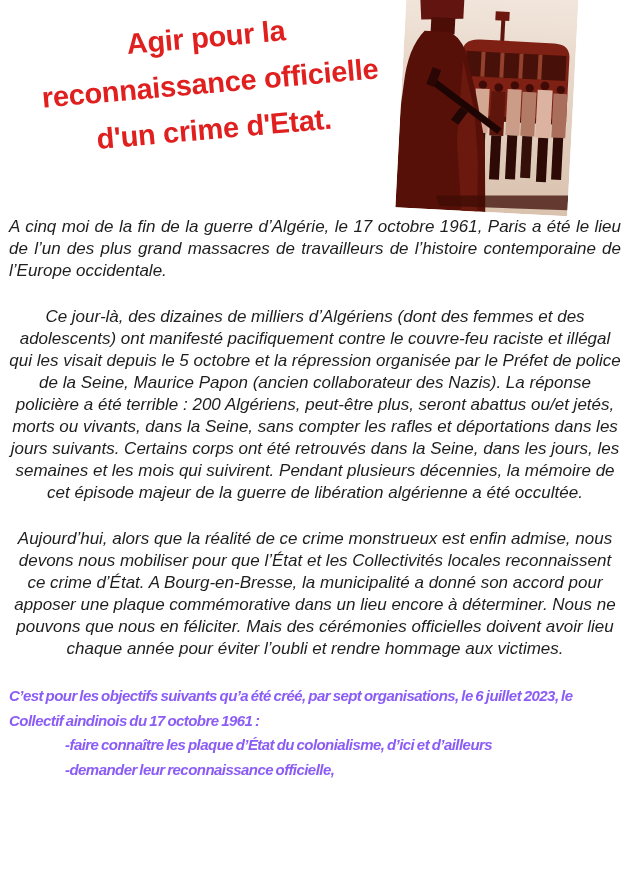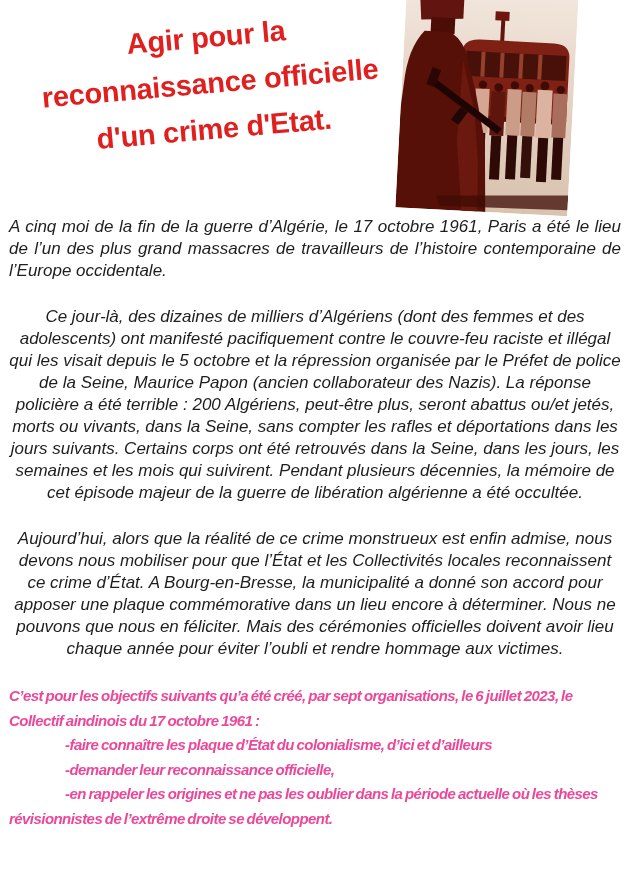--- a/index.html
+++ b/index.html
@@ -27,21 +27,21 @@
   .photo-wrap svg{display:block;}
   
   .content{
     position:absolute;left:9px;top:216px;width:612px;
     color:#1e1e1e;font-size:17px;line-height:22px;font-style:italic;
   }
   .para{margin:0 0 24px 0;text-align:center;}
   .para.justified{text-align:justify;}
   .para.last{margin-bottom:24px;}
   .objectives{
-    color:#ec4899;font-weight:bold;
+    color:#8b5cf6;font-weight:bold;
     font-size:15px;line-height:24.5px;
     letter-spacing:-0.55px;word-spacing:-1px;
   }
   .objective-item{text-indent:56px;}
 </style>
 </head>
 <body>
 
 <div class="page">
 
@@ -130,17 +130,16 @@
 
   <div class="content">
     <p class="para justified">A cinq moi de la fin de la guerre d’Algérie, le 17 octobre 1961, Paris a été le lieu de l’un des plus grand massacres de travailleurs de l’histoire contemporaine de l’Europe occidentale.</p>
     <p class="para">Ce jour-là, des dizaines de milliers d’Algériens (dont des femmes et des adolescents) ont manifesté pacifiquement contre le couvre-feu raciste et illégal qui les visait depuis le 5 octobre et la répression organisée par le Préfet de police de la Seine, Maurice Papon (ancien collaborateur des Nazis). La réponse policière a été terrible : 200 Algériens, peut-être plus, seront abattus ou/et jetés, morts ou vivants, dans la Seine, sans compter les rafles et déportations dans les jours suivants. Certains corps ont été retrouvés dans la Seine, dans les jours, les semaines et les mois qui suivirent. Pendant plusieurs décennies, la mémoire de cet épisode majeur de la guerre de libération algérienne a été occultée.</p>
     <p class="para last">Aujourd’hui, alors que la réalité de ce crime monstrueux est enfin admise, nous devons nous mobiliser pour que l’État et les Collectivités locales reconnaissent ce crime d’État. A Bourg-en-Bresse, la municipalité a donné son accord pour apposer une plaque commémorative dans un lieu encore à déterminer. Nous ne pouvons que nous en féliciter. Mais des cérémonies officielles doivent avoir lieu chaque année pour éviter l’oubli et rendre hommage aux victimes.</p>
 
     <div class="objectives">
       <div>C’est pour les objectifs suivants qu’a été créé, par sept organisations, le 6 juillet 2023, le Collectif aindinois du 17 octobre 1961 :</div>
       <div class="objective-item">-faire connaître les plaque d’État du colonialisme, d’ici et d’ailleurs</div>
       <div class="objective-item">-demander leur reconnaissance officielle,</div>
-      <div class="objective-item">-en rappeler les origines et ne pas les oublier dans la période actuelle où les thèses révisionnistes de l’extrême droite se développent.</div>
     </div>
   </div>
 
 </div>
 
 </body></html>

